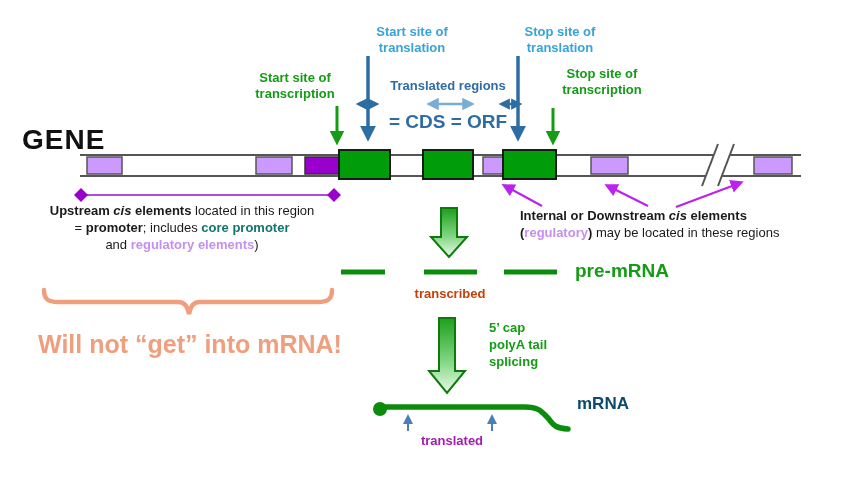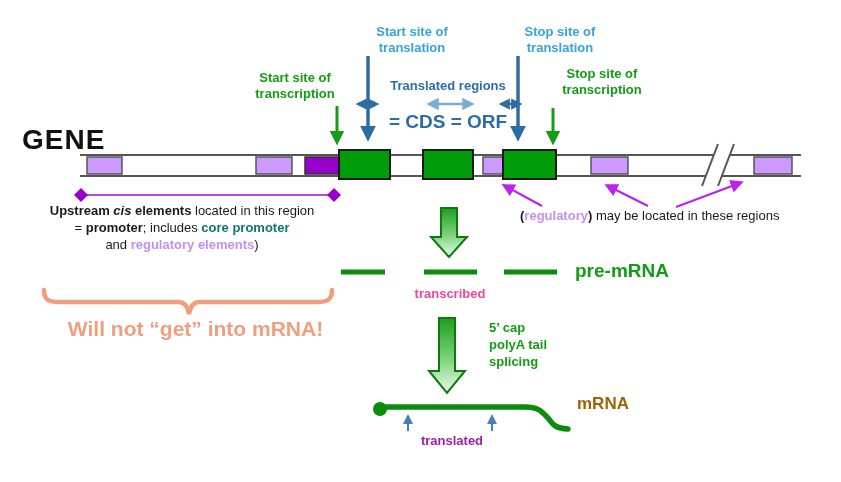--- a/index.html
+++ b/index.html
@@ -12,28 +12,28 @@
   .green{color:#149c14;}
   .lightblue{color:#38a3d8;}
   .steel{color:#2e6da4;}
   .txt{position:absolute;font-size:13px;line-height:17px;color:#1a1a1a;}
   .b{font-weight:bold;}
   .bi{font-weight:bold;font-style:italic;}
   .corepurple{color:#0f766e;font-weight:bold;}
   .lavtext{color:#c490f0;font-weight:bold;}
   .gene-title{position:absolute;left:22px;top:124px;font-size:28px;font-weight:bold;color:#111;
               letter-spacing:1px;}
-  .willnot{position:absolute;left:38px;top:317px;width:315px;text-align:center;
-           font-size:21px;font-weight:bold;color:#ef9f7d;}
+  .willnot{position:absolute;left:38px;top:330px;width:315px;text-align:left;
+           font-size:25px;font-weight:bold;color:#ef9f7d;}
   .premrna{position:absolute;left:575px;top:260px;font-size:19px;font-weight:bold;color:#149c14;}
   .transcribed{position:absolute;left:403px;top:286px;width:94px;text-align:center;
-               font-size:13px;font-weight:bold;color:#ec4899;}
+               font-size:13px;font-weight:bold;color:#c2410c;}
   .steps{position:absolute;left:489px;top:319px;font-size:13px;line-height:17px;
          font-weight:bold;color:#149c14;white-space:pre-line;}
-  .mrna{position:absolute;left:577px;top:394px;font-size:17px;font-weight:bold;color:#a16207;}
+  .mrna{position:absolute;left:577px;top:394px;font-size:17px;font-weight:bold;color:#0c4a6e;}
   .translated{position:absolute;left:410px;top:433px;width:84px;text-align:center;
               font-size:13px;font-weight:bold;color:#a21caf;}
   .cds{position:absolute;left:374px;top:111px;width:148px;text-align:center;
        font-size:19px;font-weight:bold;color:#2e6da4;}
 </style>
 </head>
 <body>
 
 <div id="canvas">
 
@@ -135,20 +135,21 @@
   <div class="lbl center steel" style="left:380px;top:78px;width:136px;">Translated regions</div>
   <div class="cds">= CDS = ORF</div>
 
   <div class="txt right" style="left:18px;top:202px;width:328px;">
     <div><span class="b">Upstream </span><span class="bi">cis</span><span class="b"> elements</span><span> located in this region</span></div>
     <div><span>= </span><span class="b">promoter</span><span>; includes </span><span class="corepurple">core promoter</span></div>
     <div><span>and </span><span class="lavtext">regulatory elements</span><span>)</span></div>
   </div>
 
   <div class="txt" style="left:520px;top:207px;width:305px;">
+    <div><span class="b">Internal or Downstream </span><span class="bi">cis</span><span class="b"> elements</span></div>
     <div><span class="b">(</span><span class="lavtext">regulatory</span><span class="b">)</span><span> may be located in these regions</span></div>
   </div>
 
   <div class="willnot">Will not “get” into mRNA!</div>
 
   <div class="premrna">pre-mRNA</div>
   <div class="transcribed">transcribed</div>
 
   <div class="steps">5’ cap
 polyA tail

